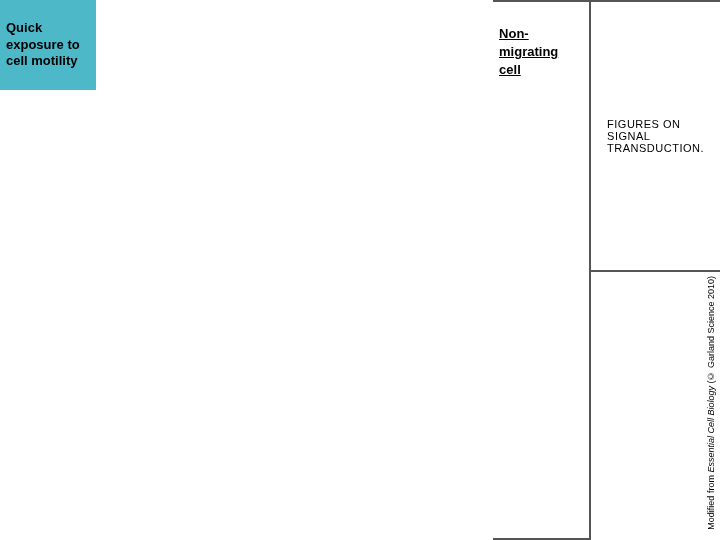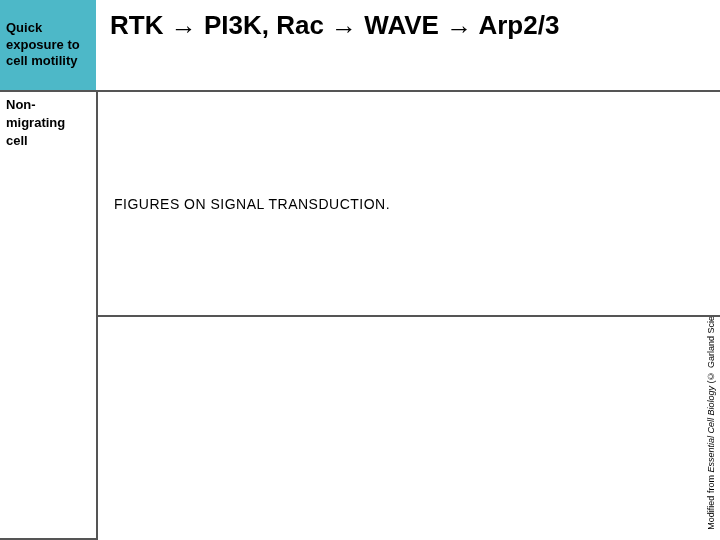--- a/index.html
+++ b/index.html
@@ -15,21 +15,20 @@
       font-family: Arial, sans-serif;
       overflow: hidden;
       position: relative;
     }
 
     .page-container {
       width: 720px;
       height: 540px;
       position: relative;
       display: flex;
-      flex-direction: column;
     }
 
     
     .header-row {
       display: flex;
       flex-direction: row;
       align-items: flex-start;
       width: 100%;
       min-height: 90px;
     }
@@ -80,22 +79,23 @@
       display: flex;
       flex-direction: column;
       flex-shrink: 0;
     }
 
     .sidebar-label-top {
       flex: 1;
       display: flex;
       align-items: flex-start;
       justify-content: flex-start;
-      padding: 4px 6px;
+      padding: 23px 6px;
       border-bottom: 2px solid #555555;
+      text-decoration: underline;
     }
 
     .sidebar-label-bottom {
       flex: 1;
       display: flex;
       align-items: flex-start;
       justify-content: flex-start;
       padding: 10px 6px;
     }
 
@@ -123,21 +123,21 @@
       justify-content: flex-start;
     }
 
     .panel-bottom {
       flex: 1;
       padding: 14px 16px;
       position: relative;
     }
 
     .panel-label {
-      font-size: 14px;
+      font-size: 11px;
       font-weight: normal;
       color: #000000;
       letter-spacing: 0.5px;
     }
 
     
     .right-side-text {
       width: 20px;
       position: absolute;
       right: 0;
@@ -150,31 +150,20 @@
     }
   </style>
 </head>
 <body>
 
 <div class="page-container">
 
   <div class="header-row">
     <div class="title-block">
       <span class="title-text">Quick exposure to cell motility</span>
-    </div>
-    <div class="heading-area">
-      <span class="main-heading">
-      <span>RTK</span>
-      <span> → </span>
-      <span>PI3K, Rac</span>
-      <span> → </span>
-      <span>WAVE</span>
-      <span> → </span>
-      <span>Arp2/3</span>
-    </span>
     </div>
   </div>
 
   <div class="content-area">
 
     <div class="sidebar">
       <div class="sidebar-label-top">
         <span class="sidebar-label-text">Non-migrating cell</span>
       </div>
     </div>

